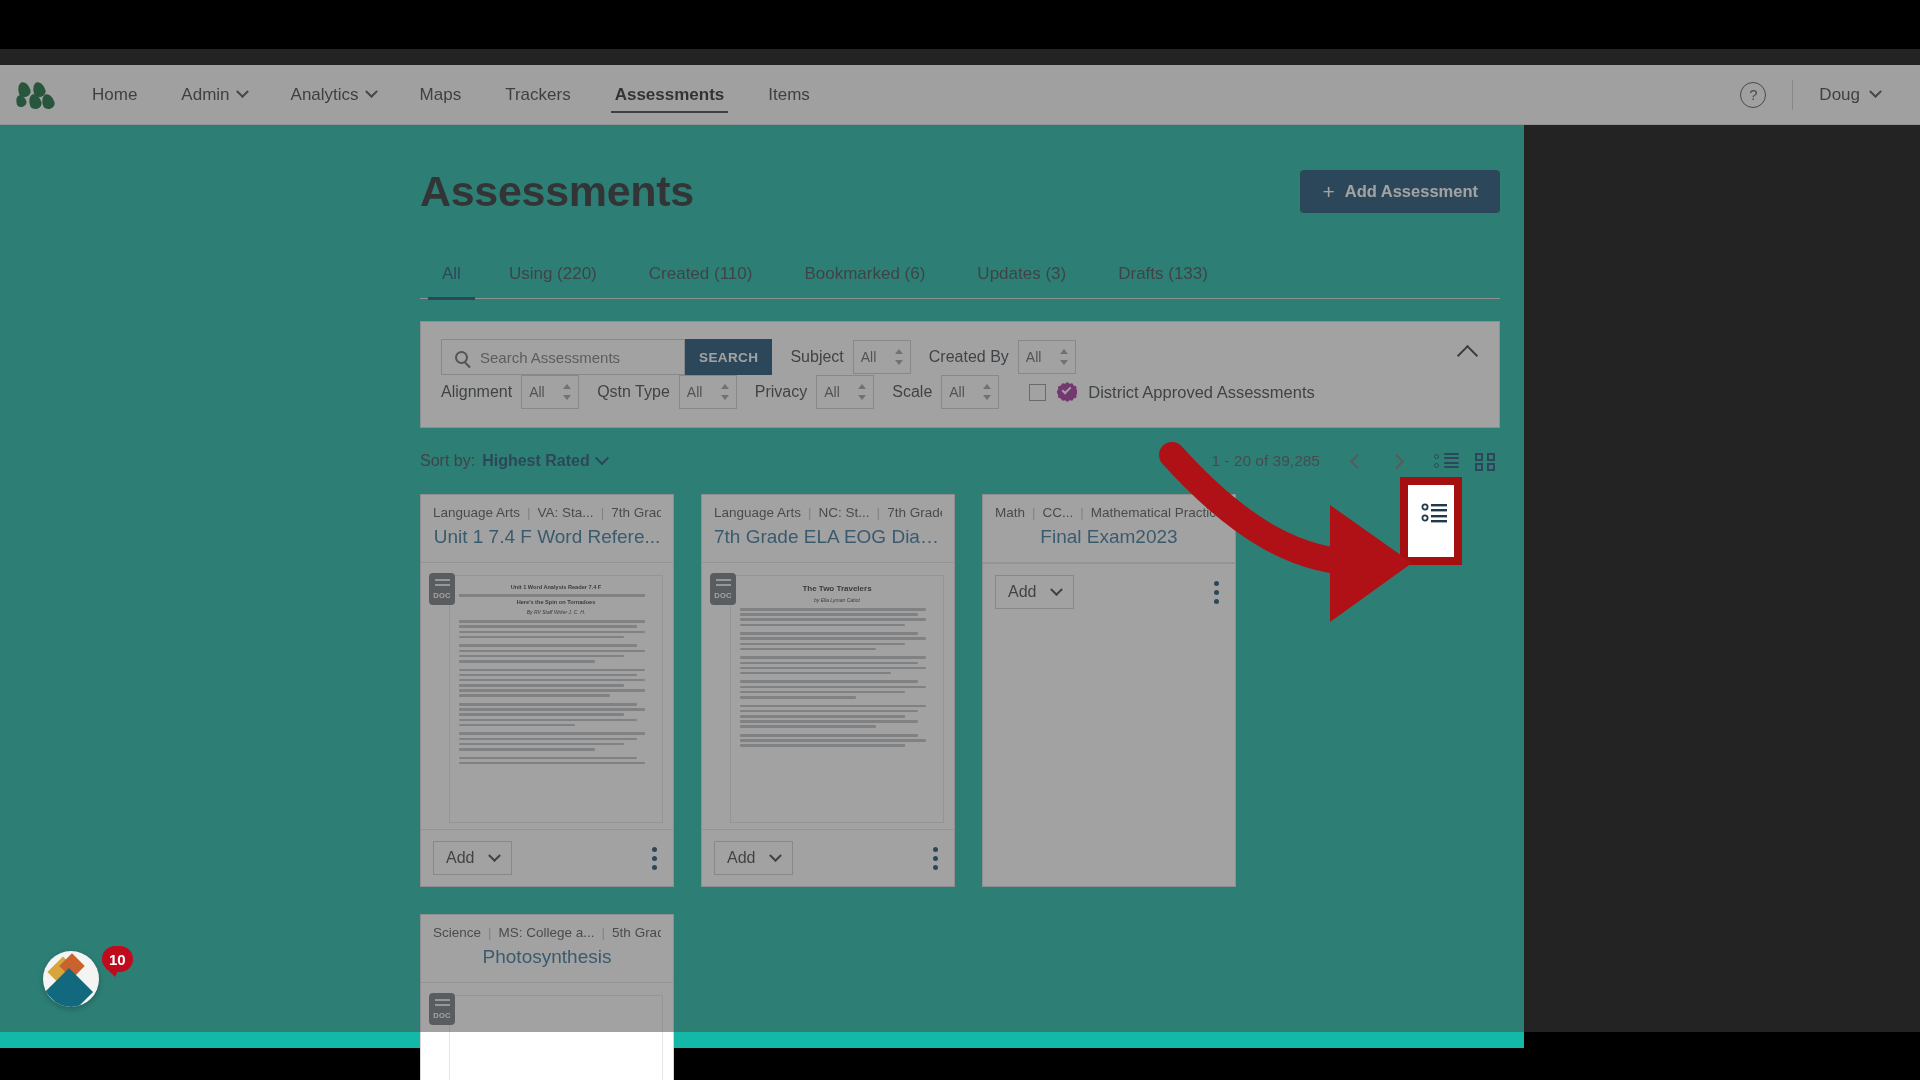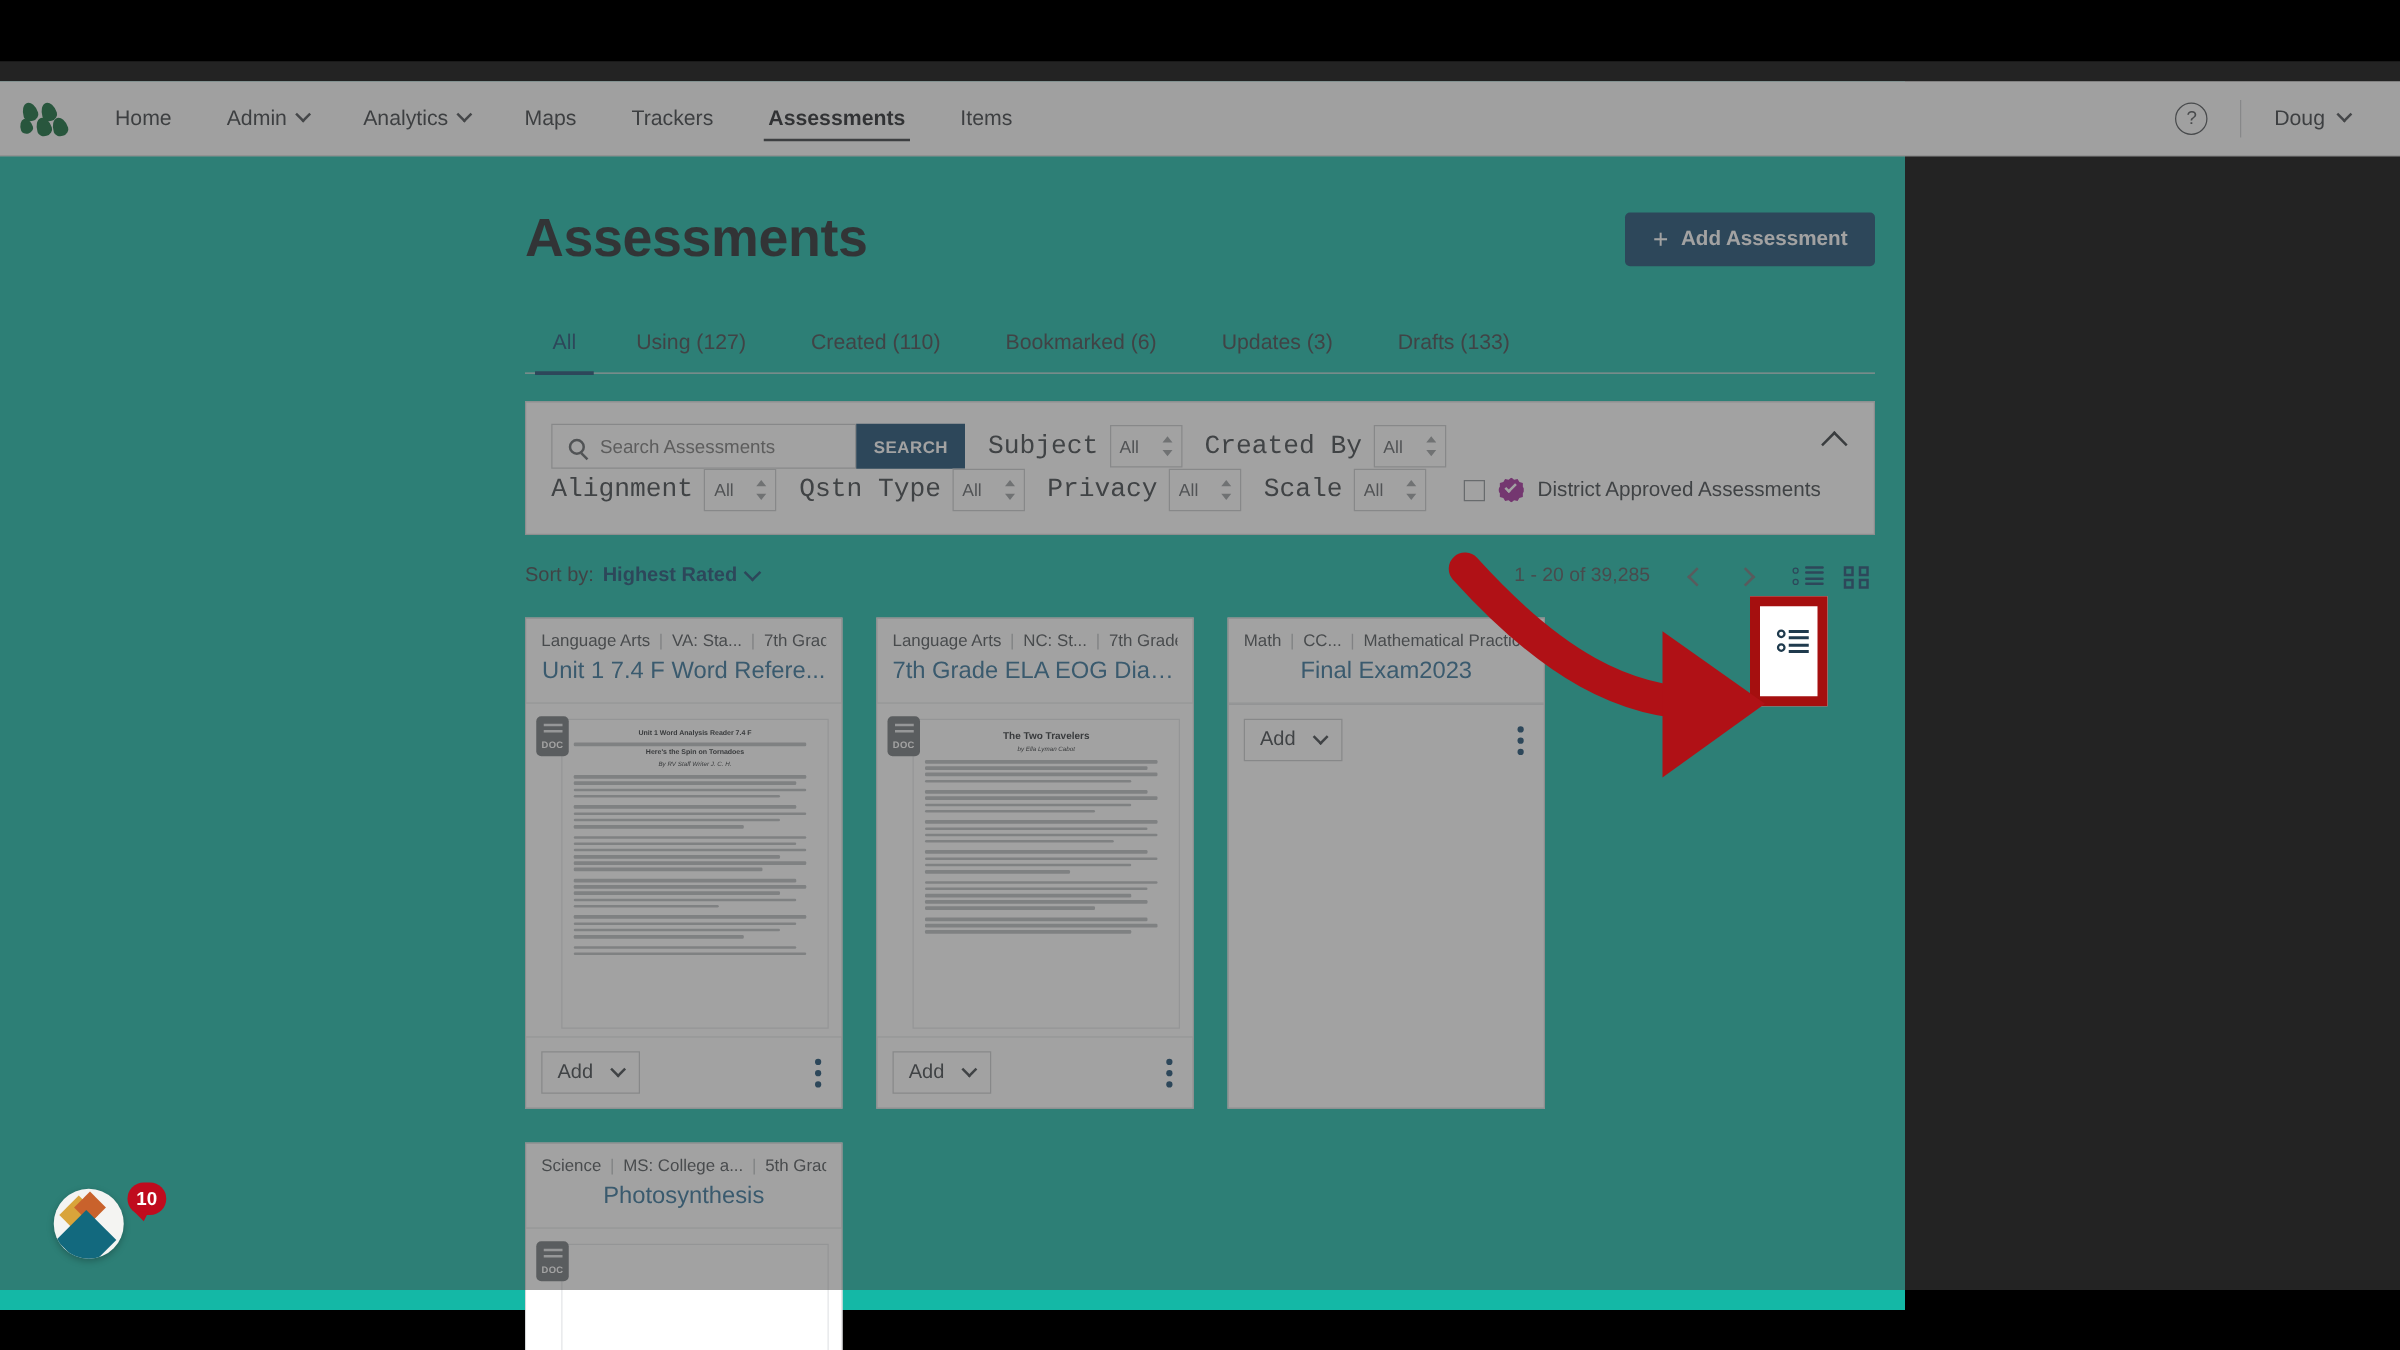--- a/index.html
+++ b/index.html
@@ -134,21 +134,21 @@
   }
   .search-input {
     border: none; outline: none; font-size: 15px; color: #6c7175;
     flex: 1; font-family: "Liberation Sans", sans-serif; background: transparent;
   }
   .search-btn {
     height: 36px; background: #14496e; color: #fff; border: none;
     padding: 0 14px; font-size: 13.5px; font-weight: bold; letter-spacing: .4px;
     cursor: pointer; font-family: Liberation Sans, sans-serif;
   }
-  .flabel { font-size: 21px; color: #3b4045; margin-left: 18px; margin-right: 9px; white-space: nowrap; font-family: Liberation Mono, monospace;}
+  .flabel { font-size: 16px; color: #3b4045; margin-left: 18px; margin-right: 9px; white-space: nowrap;}
   .fselect {
     position: relative; height: 34px; border: 1px solid #c9cbcd; background: #fff;
     width: 58px; display: flex; align-items: center; padding-left: 7px;
     font-size: 14px; color: #5d6165; cursor: pointer;
   }
   .spin {
     position: absolute; right: 6px; top: 50%; transform: translateY(-50%);
     width: 9px; height: 16px;
   }
   .spin::before, .spin::after {
@@ -359,21 +359,21 @@
       <div class="title-row">
         <div class="page-title">Assessments</div>
         <button class="btn-primary">
           <span class="plus">+</span>
           <span>Add Assessment</span>
         </button>
       </div>
 
       <div class="tabs">
         <div class="tab active"><span>All</span></div>
-        <div class="tab"><span>Using (127)</span></div>
+        <div class="tab"><span>Using (220)</span></div>
         <div class="tab"><span>Created (110)</span></div>
         <div class="tab"><span>Bookmarked (6)</span></div>
         <div class="tab"><span>Updates (3)</span></div>
         <div class="tab"><span>Drafts (133)</span></div>
       </div>
 
       <div class="filters">
         <div class="collapse-chevron"></div>
 
         <div class="filter-row">

